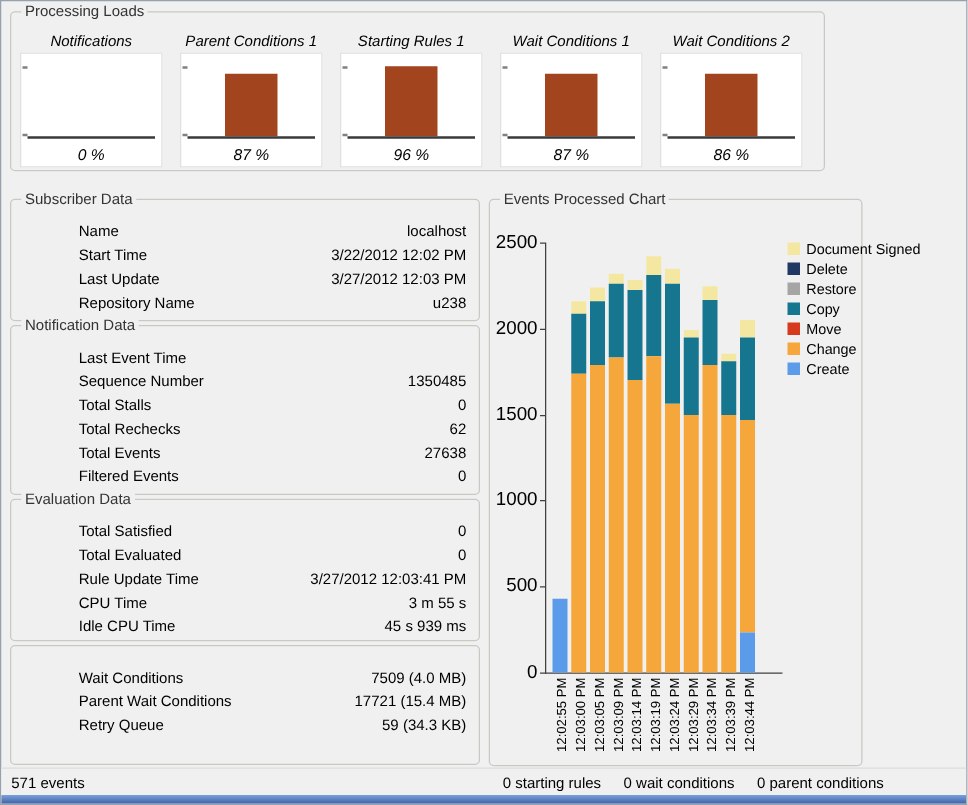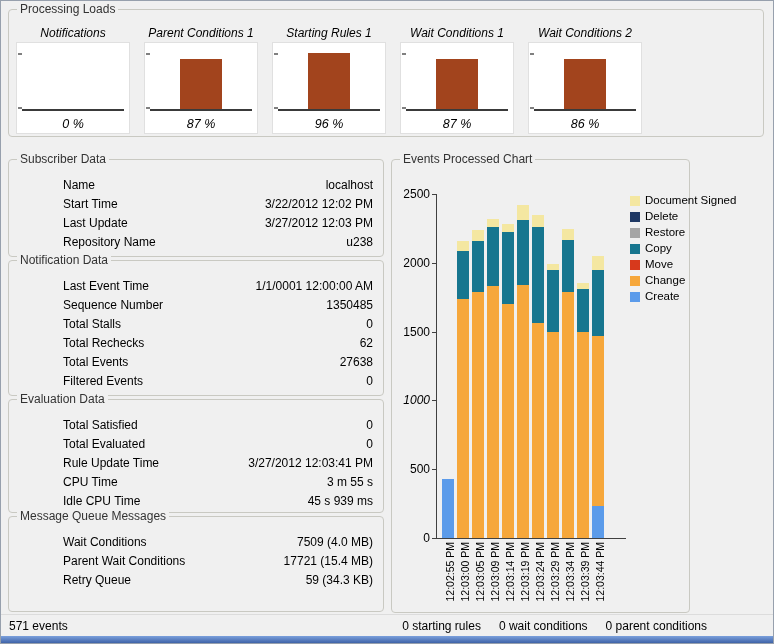--- a/index.html
+++ b/index.html
@@ -35,28 +35,28 @@
   .gauge-bar { position:absolute; bottom:24px; left:calc(50% - 21px); width:42px; }
   .gauge-baseline { position:absolute; left:5px; right:5px; bottom:22px; height:2px; background:#3a3a3a; }
   .gauge-value { position:absolute; bottom:2px; left:0; width:100%; text-align:center; font-size:12.5px; }
   .gauge-panel .tick { position:absolute; left:1px; width:4px; height:2px; background:#808080; }
   .gauge-panel .tick.t1 { bottom:78px; }
   .gauge-panel .tick.t2 { bottom:24px; }
 
   
   #chart-canvas { position:absolute; left:0; top:0; right:0; bottom:0; }
   .axis-line { position:absolute; background:#404040; }
-  .ytick-label { position:absolute; width:38px; text-align:right; font-size:12px; line-height:14px; }
+  .ytick-label { position:absolute; width:38px; text-align:right; font-size:15px; line-height:14px; }
   .ytick-mark { position:absolute; height:1px; width:4px; background:#404040; }
   .bar-col { position:absolute; width:12px; display:flex; flex-direction:column-reverse; }
   .bar-seg { width:100%; }
   .xlabel-wrap { position:absolute; display:flex; justify-content:center; align-items:flex-start; }
   .xlabel { writing-mode:vertical-rl; transform:rotate(180deg); font-size:10.5px; white-space:nowrap; color:#000; }
   .legend { position:absolute; left:238px; top:34px; }
-  .legend-item { display:flex; align-items:flex-end; gap:5px; margin-bottom:4px; line-height:12px; }
+  .legend-item { display:flex; align-items:flex-start; gap:5px; margin-bottom:4px; line-height:12px; }
   .legend-swatch { width:10px; height:10px; flex:0 0 10px; }
   .legend-label { font-size:11.5px; white-space:nowrap; }
 
   
   .statusbar {
     position:absolute; left:0; right:0; bottom:7px; height:22px;
     background:#f0f0f0; border-top:1px solid #dcdcdc;
     display:flex; align-items:center;
   }
   .status-left { position:absolute; left:8px; }
@@ -64,21 +64,21 @@
   .bottom-strip {
     position:absolute; left:0; right:0; bottom:0; height:7px;
     background:linear-gradient(#7ba0dc, #3f63a8);
   }
 </style>
 </head>
 <body>
 
 <div class="window">
 
-  <div class="groupbox" style="left:7px; top:8px; width:756px; height:128px;">
+  <div class="groupbox" style="left:7px; top:8px; width:652px; height:128px;">
     <span class="caption">Processing Loads</span>
     <div class="gauges">
         <div class="gauge">
           <div class="gauge-caption">Notifications</div>
           <div class="gauge-panel">
             <div class="tick t1"></div>
             <div class="tick t2"></div>
             <div class="gauge-bar" style="height: 0px; background: rgb(162, 68, 29);"></div>
             <div class="gauge-baseline"></div>
             <div class="gauge-value">0 %</div>
@@ -147,21 +147,20 @@
           <span class="row-value">u238</span>
         </div>
       </div>
   </div>
 
   <div class="groupbox" style="left:7px; top:259px; width:376px; height:136px;">
     <span class="caption">Notification Data</span>
     <div class="rows">
         <div class="row">
           <span class="row-label">Last Event Time</span>
-          <span class="row-value">1/1/0001 12:00:00 AM</span>
         </div>
         <div class="row">
           <span class="row-label">Sequence Number</span>
           <span class="row-value">1350485</span>
         </div>
         <div class="row">
           <span class="row-label">Total Stalls</span>
           <span class="row-value">0</span>
         </div>
         <div class="row">
@@ -199,21 +198,20 @@
           <span class="row-value">3 m 55 s</span>
         </div>
         <div class="row">
           <span class="row-label">Idle CPU Time</span>
           <span class="row-value">45 s 939 ms</span>
         </div>
       </div>
   </div>
 
   <div class="groupbox" style="left:7px; top:515px; width:376px; height:96px;">
-    <span class="caption">Message Queue Messages</span>
     <div class="rows">
         <div class="row">
           <span class="row-label">Wait Conditions</span>
           <span class="row-value">7509 (4.0 MB)</span>
         </div>
         <div class="row">
           <span class="row-label">Parent Wait Conditions</span>
           <span class="row-value">17721 (15.4 MB)</span>
         </div>
         <div class="row">
@@ -224,21 +222,21 @@
   </div>
 
   <div class="groupbox" style="left:390px; top:158px; width:299px; height:454px;">
     <span class="caption">Events Processed Chart</span>
     <div id="chart-canvas">
         <div class="axis-line" style="left: 44px; top: 34px; width: 1px; height: 345px;"></div>
         <div class="ytick-label" style="left: 0px; top: 371px;">0</div>
         <div class="ytick-mark" style="left: 40px; top: 378px;"></div>
         <div class="ytick-label" style="left: 0px; top: 302px;">500</div>
         <div class="ytick-mark" style="left: 40px; top: 309px;"></div>
-        <div class="ytick-label" style="left: 0px; top: 233px; font-style: italic;">1000</div>
+        <div class="ytick-label" style="left: 0px; top: 233px;">1000</div>
         <div class="ytick-mark" style="left: 40px; top: 240px;"></div>
         <div class="ytick-label" style="left: 0px; top: 165px;">1500</div>
         <div class="ytick-mark" style="left: 40px; top: 172px;"></div>
         <div class="ytick-label" style="left: 0px; top: 96px;">2000</div>
         <div class="ytick-mark" style="left: 40px; top: 103px;"></div>
         <div class="ytick-label" style="left: 0px; top: 27px;">2500</div>
         <div class="ytick-mark" style="left: 40px; top: 34px;"></div>
         <div class="axis-line" style="left: 44px; top: 378px; width: 190px; height: 1px;"></div>
         <div class="bar-col" style="left: 50px; top: 319px; height: 59px;">
           <div class="bar-seg" style="height: 59px; background: rgb(91, 155, 234);"></div>

